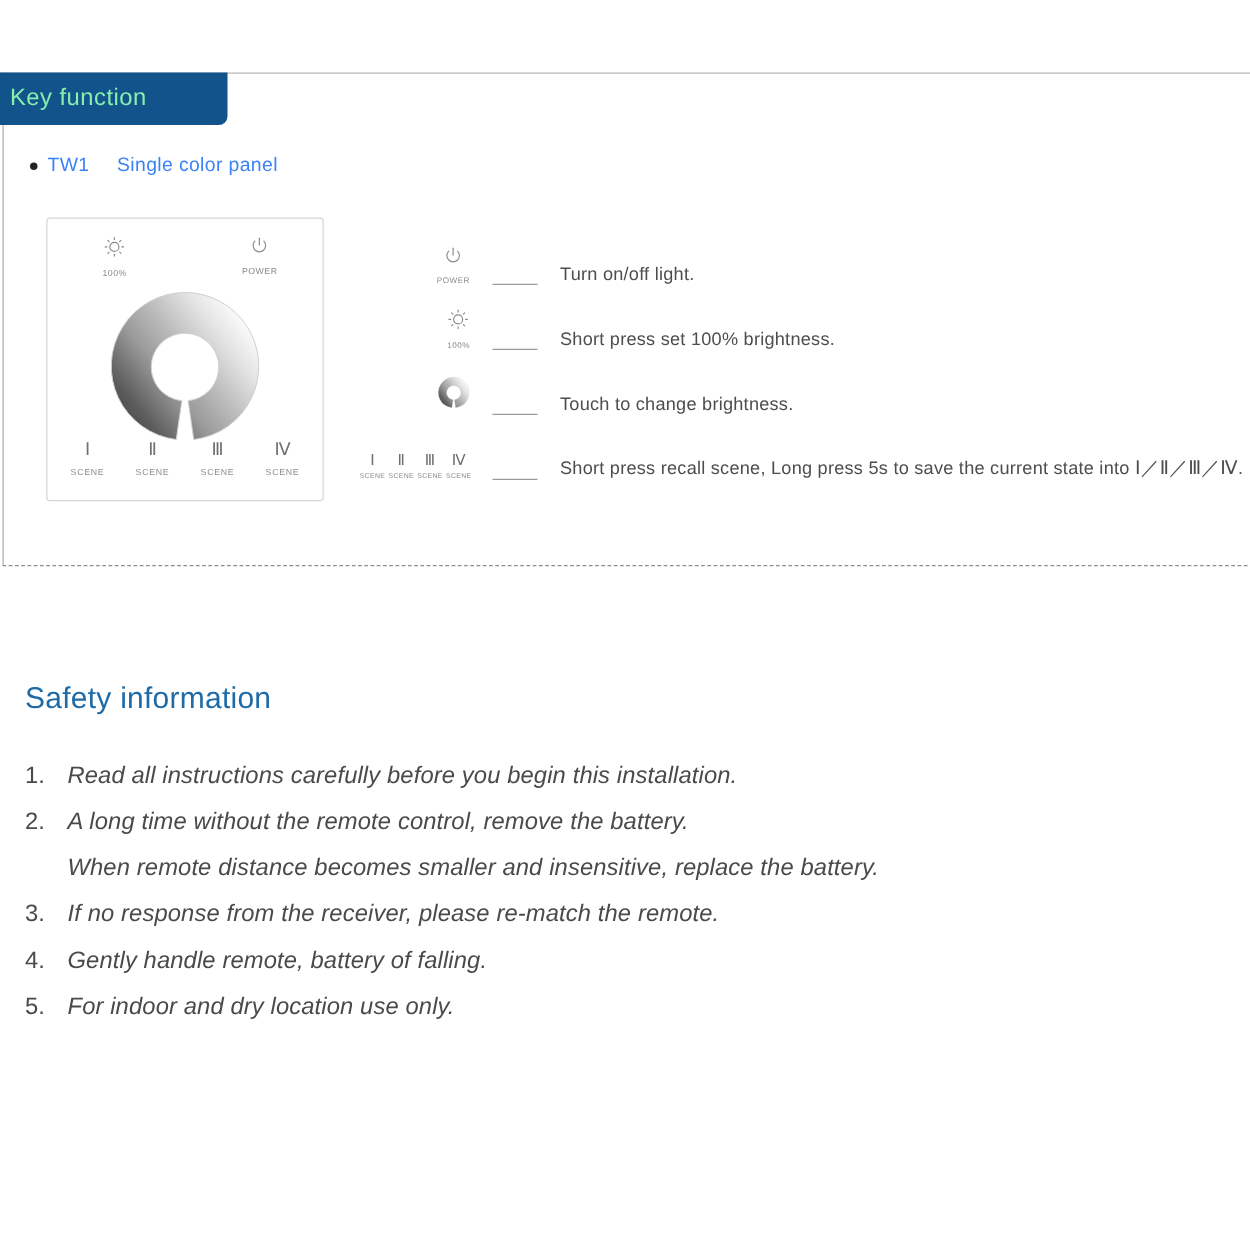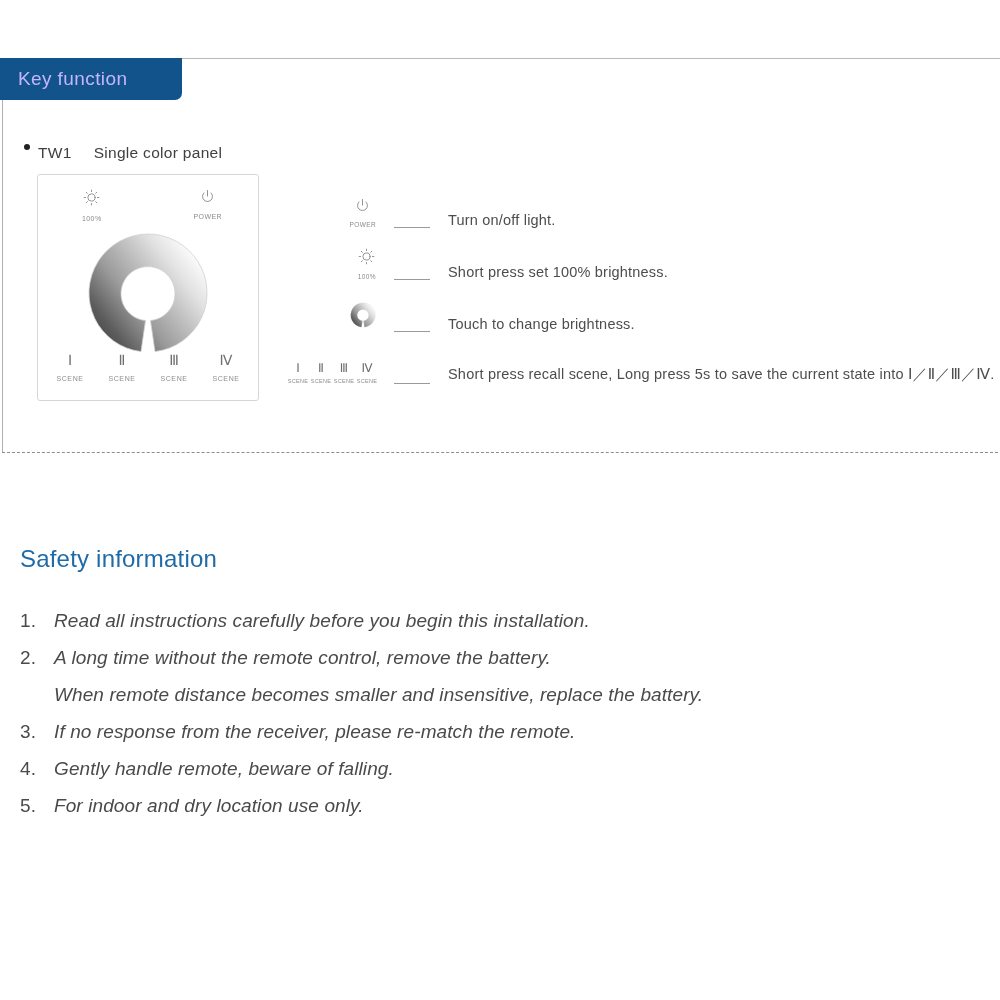--- a/index.html
+++ b/index.html
@@ -41,36 +41,37 @@
     left: 0;
     top: 58px;
     width: 182px;
     height: 42px;
     background: #12538c;
     border-bottom-right-radius: 7px;
     display: flex;
     align-items: center;
   }
   .banner-title {
-    color: #c4b5fd;
+    color: #86efac;
     font-size: 19px;
     font-weight: 400;
     letter-spacing: 0.4px;
-    padding-left: 18px;
+    padding-left: 8px;
     font-family: "Liberation Sans", sans-serif;
   }
 
   
   .model-line {
     position: absolute;
     left: 24px;
-    top: 144px;
-    display: flex;
+    top: 124px;
+    display: flex;
+    align-items: center;
     font-size: 15.5px;
-    color: #404040;
+    color: #3b82f6;
     letter-spacing: 0.3px;
   }
   .bullet-dot {
     width: 6px;
     height: 6px;
     border-radius: 50%;
     background: #222;
     margin-right: 8px;
     display: inline-block;
   }
@@ -452,19 +453,19 @@
       <span class="safety-cont">A long time without the remote control, remove the battery.</span>
       <span class="safety-cont">When remote distance becomes smaller and insensitive, replace the battery.</span>
     </span>
   </div>
   <div class="safety-item">
     <span class="safety-num">3.</span>
     <span class="safety-body">If no response from the receiver, please re-match the remote.</span>
   </div>
   <div class="safety-item">
     <span class="safety-num">4.</span>
-    <span class="safety-body">Gently handle remote, beware of falling.</span>
+    <span class="safety-body">Gently handle remote, battery of falling.</span>
   </div>
   <div class="safety-item">
     <span class="safety-num">5.</span>
     <span class="safety-body">For indoor and dry location use only.</span>
   </div>
 </div>
 
 </body></html>

